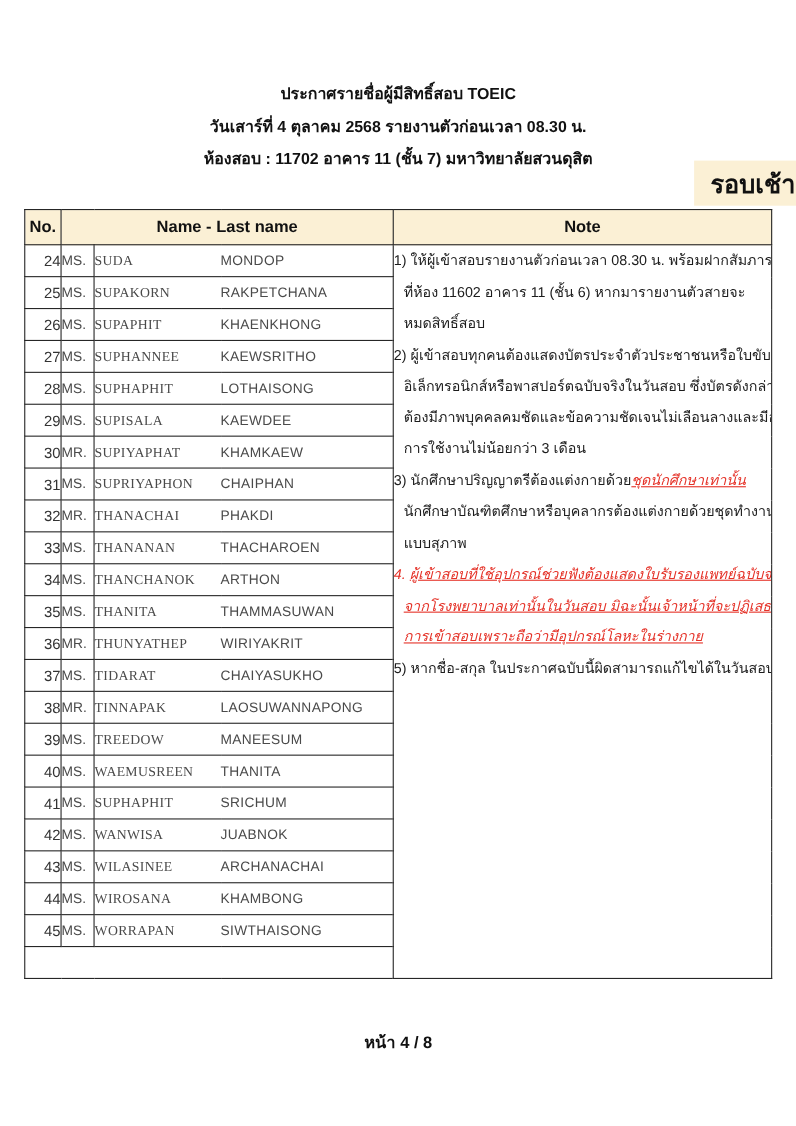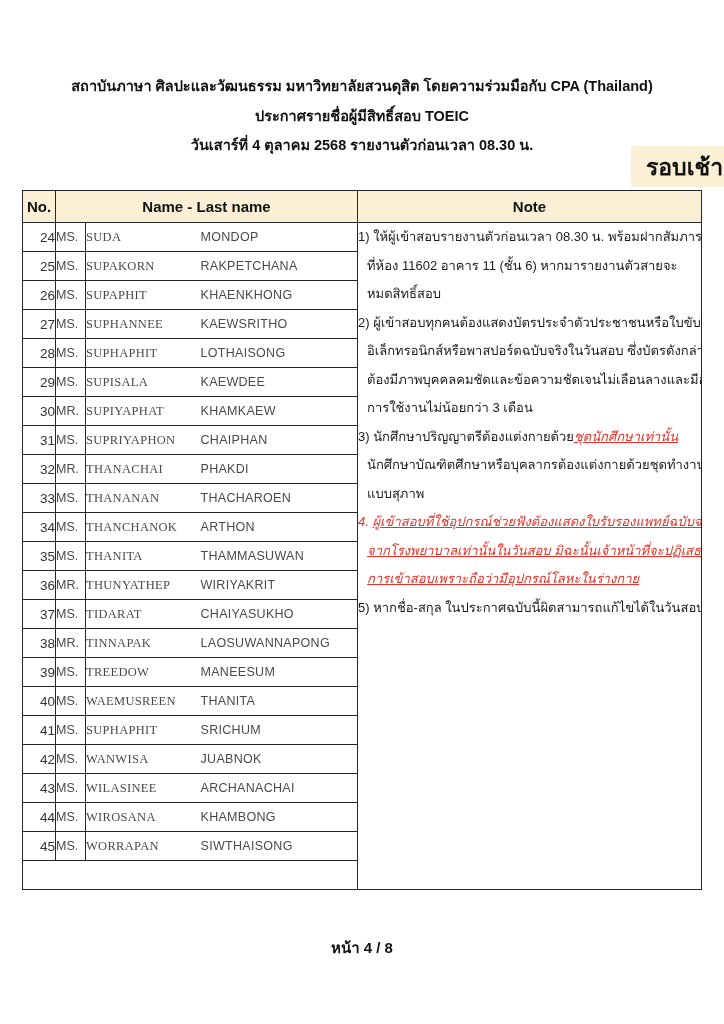--- a/index.html
+++ b/index.html
@@ -42,23 +42,23 @@
     position:absolute;top:936px;left:0;width:100%;text-align:center;
     font-weight:bold;font-size:15px;color:#111;
   }
 </style>
 </head>
 <body>
 
 <div class="page">
 
   <div class="doc-header">
-    <div>สถาบันภาษา ศิลปะและวัฒนธรรม มหาวิทยาลัยสวนดุสิต โดยความร่วมมือกับ CPA (Thailand)</div>
     <div>ประกาศรายชื่อผู้มีสิทธิ์สอบ TOEIC</div>
     <div>วันเสาร์ที่ 4 ตุลาคม 2568 รายงานตัวก่อนเวลา 08.30 น.</div>
+    <div>ห้องสอบ : 11702 อาคาร 11 (ชั้น 7) มหาวิทยาลัยสวนดุสิต</div>
   </div>
 
   <div class="badge">รอบเช้า</div>
 
   <table class="roster">
     <colgroup>
       <col style="width:33px">
         <col style="width:30px">
         <col style="width:115px">
         <col style="width:157px">

